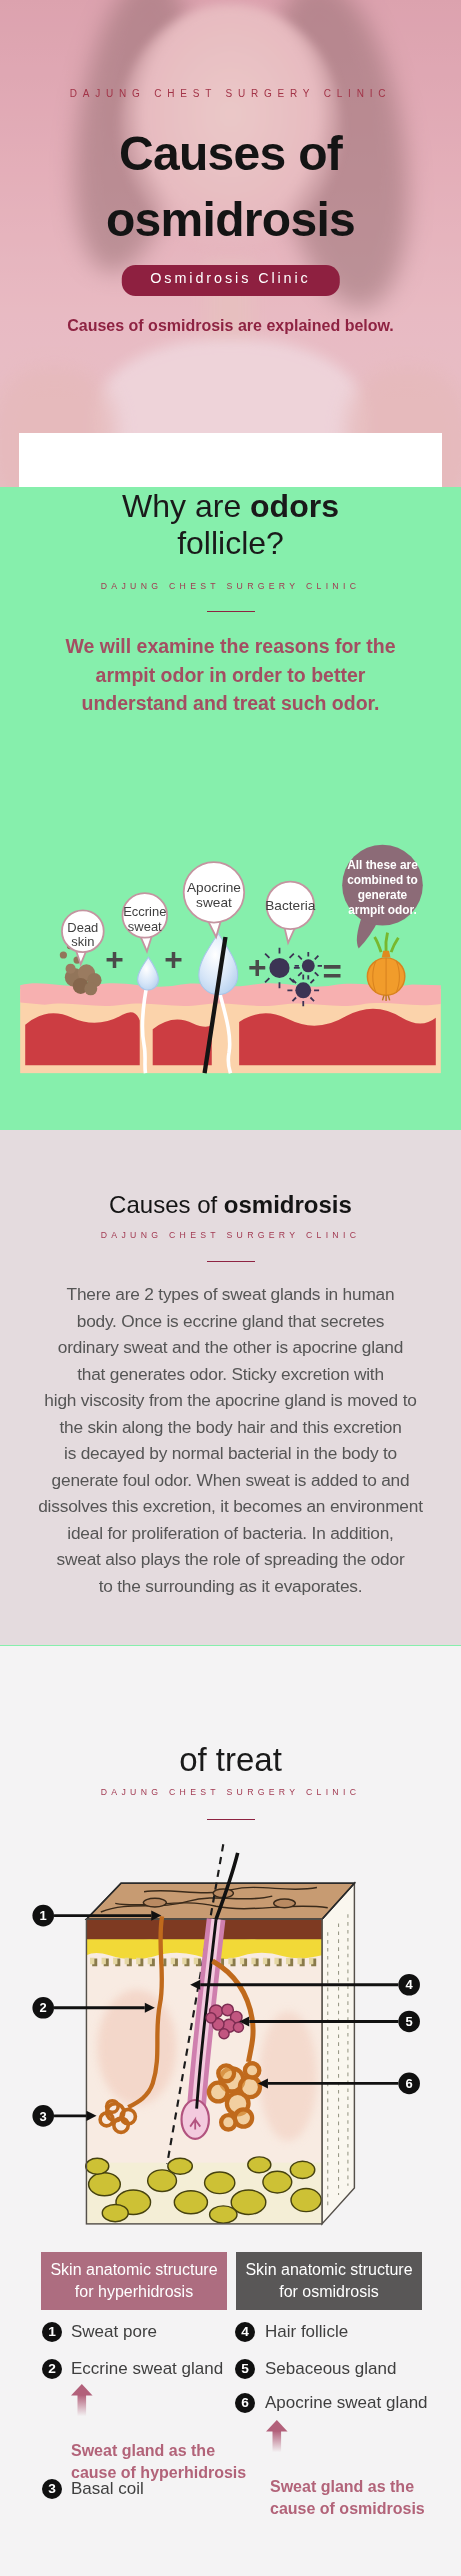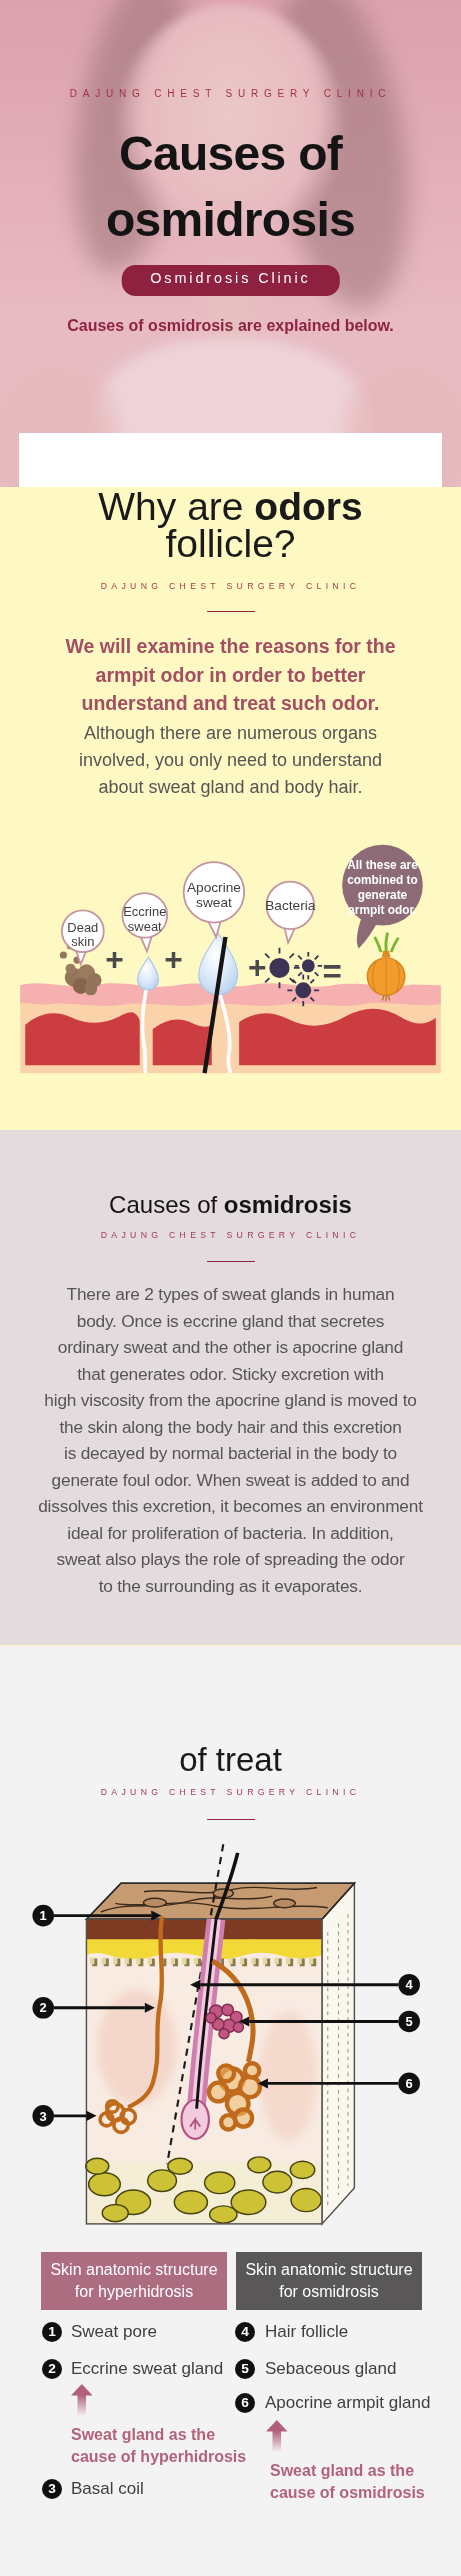--- a/index.html
+++ b/index.html
@@ -1,17 +1,17 @@
 <!DOCTYPE html>
 <html style="font-size:11.5px"><head>
 <meta charset="utf-8">
 <style>
   html,body{margin:0;padding:0;background:#fff;}
   .page{position:relative;width:461px;height:2576px;overflow:hidden;
-        font-family:"Liberation Sans",sans-serif;background:#fef9c3;}
+        font-family:"Liberation Sans",sans-serif;background:#86efac;}
   .abs{position:absolute;}
   .ctr{left:0;right:0;text-align:center;}
   
   .hero{position:absolute;left:0;top:0;width:461px;height:487px;overflow:hidden;
         background:linear-gradient(180deg,#dca4af 0%,#e7b6be 35%,#eec8cd 65%,#ecd0d3 100%);}
   .hero .face{position:absolute;left:119px;top:3.6px;width:223px;height:245px;border-radius:50%;
         background:radial-gradient(ellipse at 50% 45%,#f2dcd4 0%,#ecc9c9 55%,rgba(236,201,201,0) 75%);
         filter:blur(5px);}
   .hero .hairL{position:absolute;left:79px;top:-29px;width:108px;height:303px;border-radius:50%;
         background:#6e5250;opacity:.5;filter:blur(11.5px);transform:rotate(9deg);}
@@ -30,41 +30,41 @@
   .clinic-spaced{letter-spacing:5.8px;font-size:10px;color:#a23347;}
   .hero-title{top:121px;line-height:66px;font-size:48px;font-weight:bold;color:#141414;letter-spacing:-0.7px;}
   .badge{top:265px;left:50%;transform:translateX(-50%);height:31px;line-height:27px;
          background:#8e2040;color:#fff;border-radius:13.7px;padding:0 29px;font-size:14.4px;
          letter-spacing:2.9px;white-space:nowrap;}
   .hero-sub{top:316px;font-size:16px;font-weight:bold;color:#8e2342;line-height:20px;}
   
   .sec-clinic{font-size:8.7px;letter-spacing:4.3px;color:#a23a52;}
   .divider{left:50%;transform:translateX(-50%);width:48px;height:1.4px;background:#8e2342;}
   
-  .s2-title{top:488px;font-size:39px;line-height:37px;color:#1a1a1a;font-weight:normal;}
+  .s2-title{top:488px;font-size:32px;line-height:37px;color:#1a1a1a;font-weight:normal;}
   .s2-title b{font-weight:bold;}
   .lead{top:632px;font-size:19.5px;font-weight:bold;line-height:28.5px;color:#a34e62;}
   .body3{top:720px;font-size:18px;line-height:27px;color:#555;}
   
   .s3-bg{top:1130px;left:0;width:461px;height:515px;background:#e4dbde;}
   .s3-title{top:1185px;font-size:24px;line-height:39px;color:#141414;font-weight:normal;}
   .s3-title b{font-weight:bold;}
   .s3-body{top:1281px;font-size:17.3px;line-height:26.5px;color:#555;letter-spacing:-0.2px;}
   
   .s4-bg{top:1646px;left:0;width:461px;height:930px;background:#f4f3f4;}
   .s4-title{top:1700px;font-size:33px;line-height:40px;color:#1a1a1a;}
   .s4-title .l1{font-weight:bold;}
   .legend-box{top:2252px;height:58px;color:#fff;display:flex;flex-direction:column;
               justify-content:center;text-align:center;font-size:16px;line-height:22.3px;}
   .lb-left{left:41px;width:186px;background:#ad6d80;}
   .lb-right{left:236px;width:186px;background:#595757;}
   .leg-dot{position:absolute;width:20px;height:20px;border-radius:50%;background:#101010;color:#fff;
            font-size:13.7px;font-weight:bold;text-align:center;line-height:20px;}
   .leg-lab{position:absolute;font-size:17px;color:#3f3f3f;white-space:nowrap;line-height:20px;}
-  .caption{position:absolute;font-size:16px;font-weight:bold;color:#b26379;line-height:22.3px;}
+  .caption{position:absolute;font-size:16px;font-weight:bold;color:#b26379;line-height:22.3px;margin-top:16px;}
 </style>
 </head>
 <body>
 
 <div class="page">
 
   <div class="hero">
     <div class="hairL"></div>
     <div class="hairR"></div>
     <div class="face"></div>
@@ -88,21 +88,20 @@
     <div class="hero-card"></div>
   </div>
 
   <div class="abs ctr s2-title">
     <span>Why are </span><b>odors</b><br>
     <span>follicle?</span>
   </div>
   <div class="abs ctr sec-clinic" style="top:581px;">DAJUNG CHEST SURGERY CLINIC</div>
   <div class="abs divider" style="top:611px;"></div>
   <div class="abs ctr lead">We will examine the reasons for the<br>armpit odor in order to better<br>understand and treat such odor.</div>
-  <div class="abs ctr body3">Although there are numerous organs<br>involved, you only need to understand<br>about sweat gland and body hair.</div>
 
   <svg class="abs" style="top:836px;left:0;" width="461" height="238" viewBox="0 0 640 330">
     <defs>
       <radialGradient id="gBlue" cx="42%" cy="35%" r="75%">
         <stop offset="0%" stop-color="#ffffff"></stop>
           <stop offset="60%" stop-color="#d7e6f8"></stop>
         <stop offset="100%" stop-color="#b3cfee"></stop>
       </radialGradient>
       <filter id="softm">
           <feGaussianBlur stdDeviation="5"></feGaussianBlur>
@@ -359,21 +358,21 @@
   <div class="leg-dot" style="left:42px;top:2359px;">2</div>
   <div class="leg-lab" style="left:71px;top:2359px;">Eccrine sweat gland</div>
   <div class="leg-dot" style="left:42px;top:2479px;">3</div>
   <div class="leg-lab" style="left:71px;top:2479px;text-align:center;">Basal coil</div>
 
   <div class="leg-dot" style="left:235px;top:2322px;">4</div>
   <div class="leg-lab" style="left:265px;top:2322px;">Hair follicle</div>
   <div class="leg-dot" style="left:235px;top:2359px;">5</div>
   <div class="leg-lab" style="left:265px;top:2359px;">Sebaceous gland</div>
   <div class="leg-dot" style="left:235px;top:2393px;">6</div>
-  <div class="leg-lab" style="left:265px;top:2393px;">Apocrine armpit gland</div>
+  <div class="leg-lab" style="left:265px;top:2393px;">Apocrine sweat gland</div>
 
   <svg class="abs" style="left:71px;top:2384px;" width="21.6" height="33" viewBox="0 0 30 46">
     <defs>
         <linearGradient id="af-l" x1="0" y1="0" x2="0" y2="1">
       <stop offset="0%" stop-color="#b2607a"></stop>
           <stop offset="100%" stop-color="#b2607a" stop-opacity="0"></stop>
     </linearGradient>
       </defs>
     <polygon points="15,0 30,16 0,16" fill="#b2607a"></polygon>
     <rect x="9" y="15" width="12" height="30" fill="url(#af-l)"></rect>

